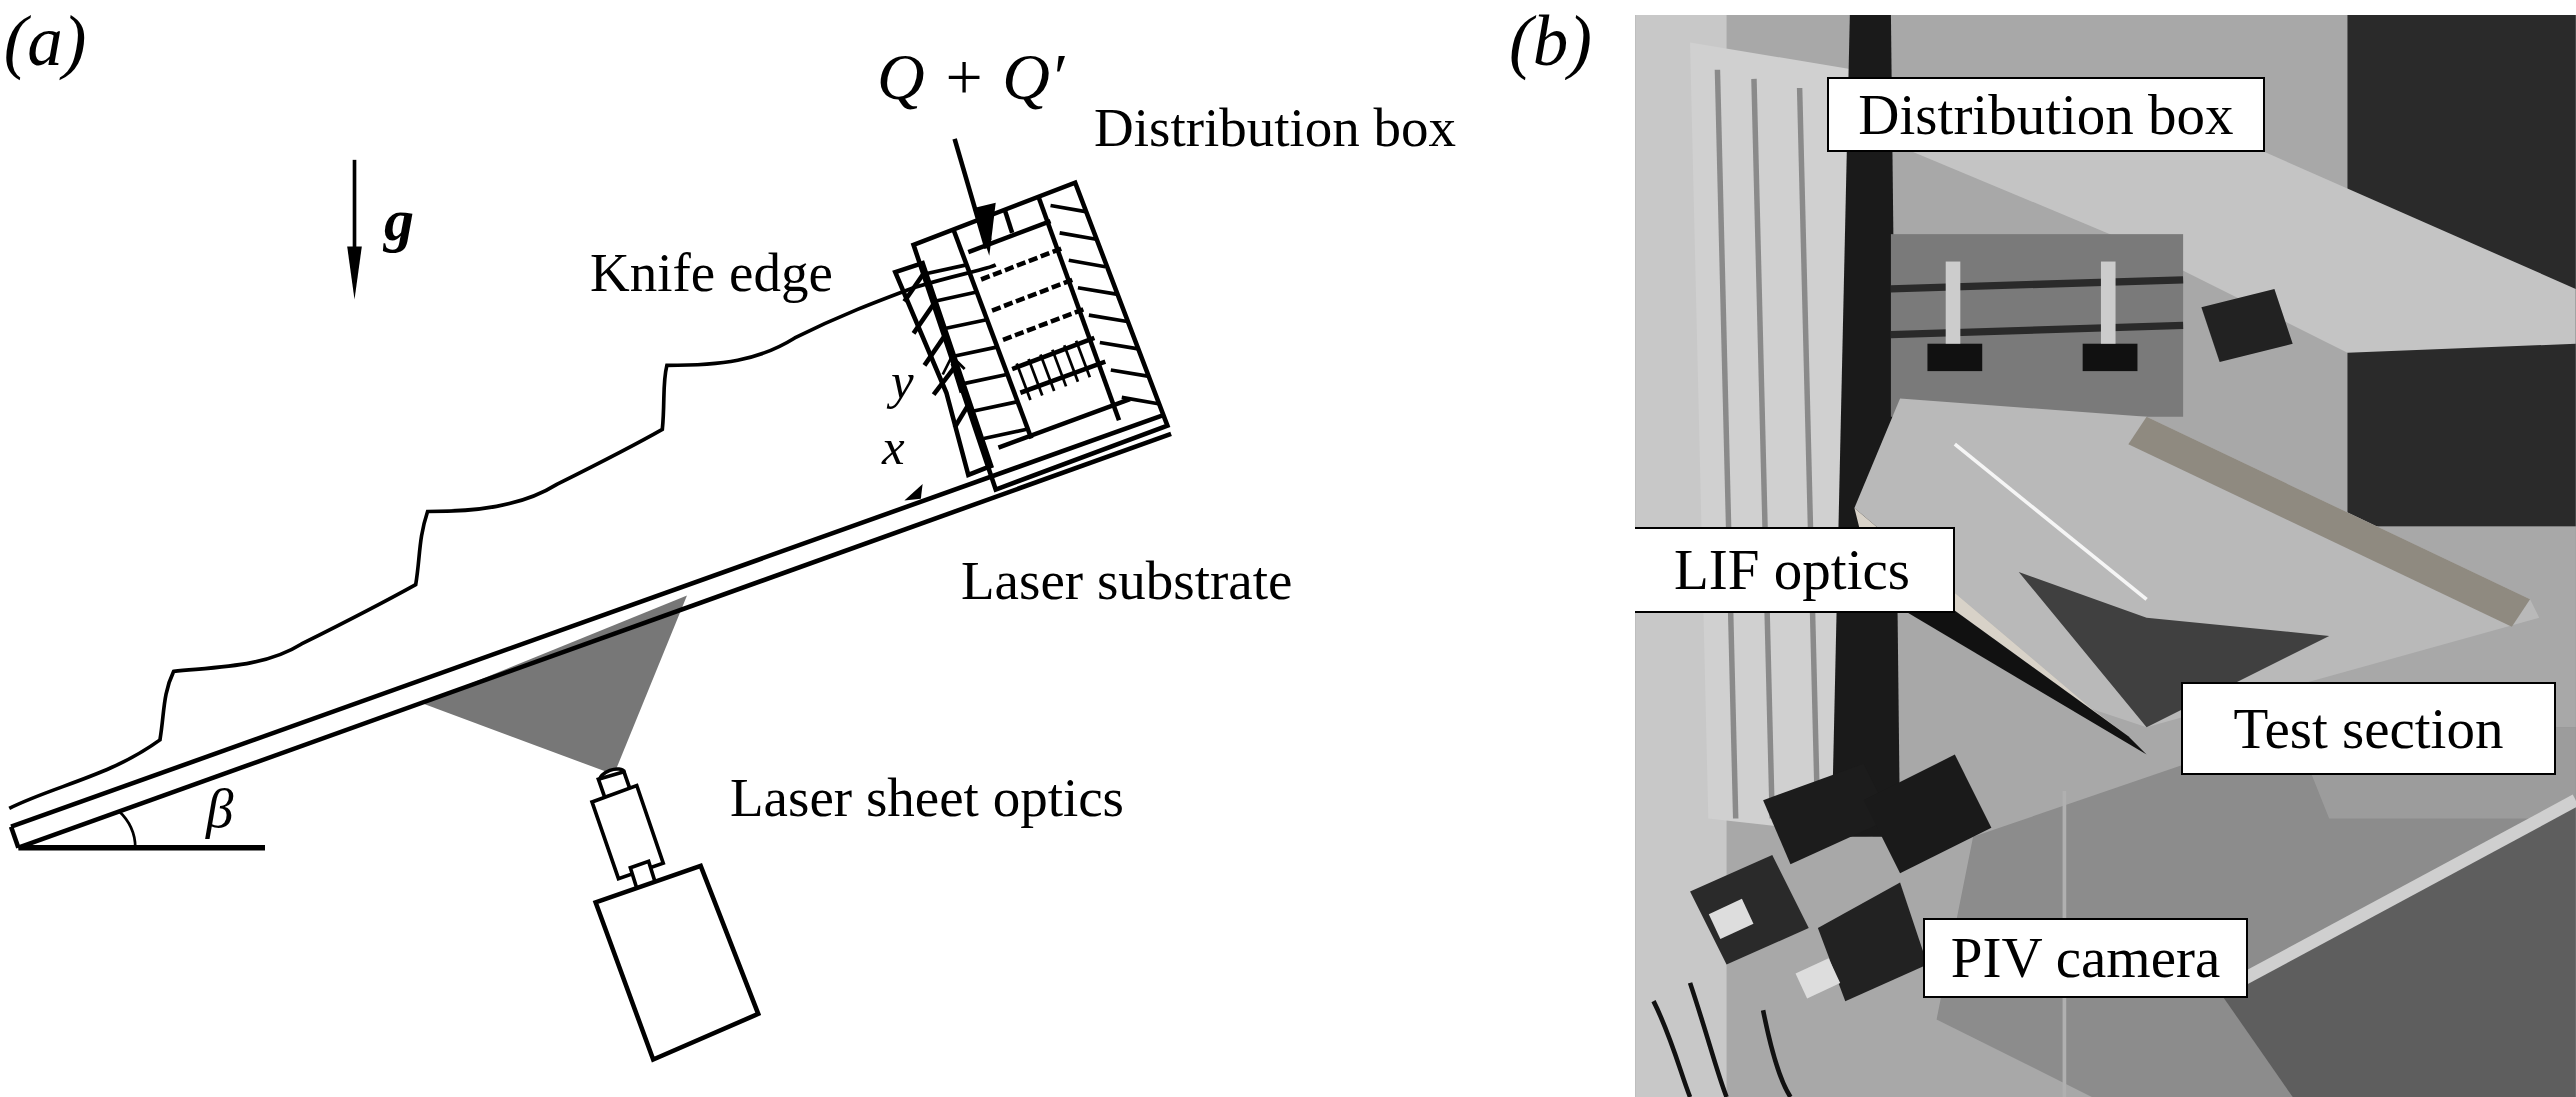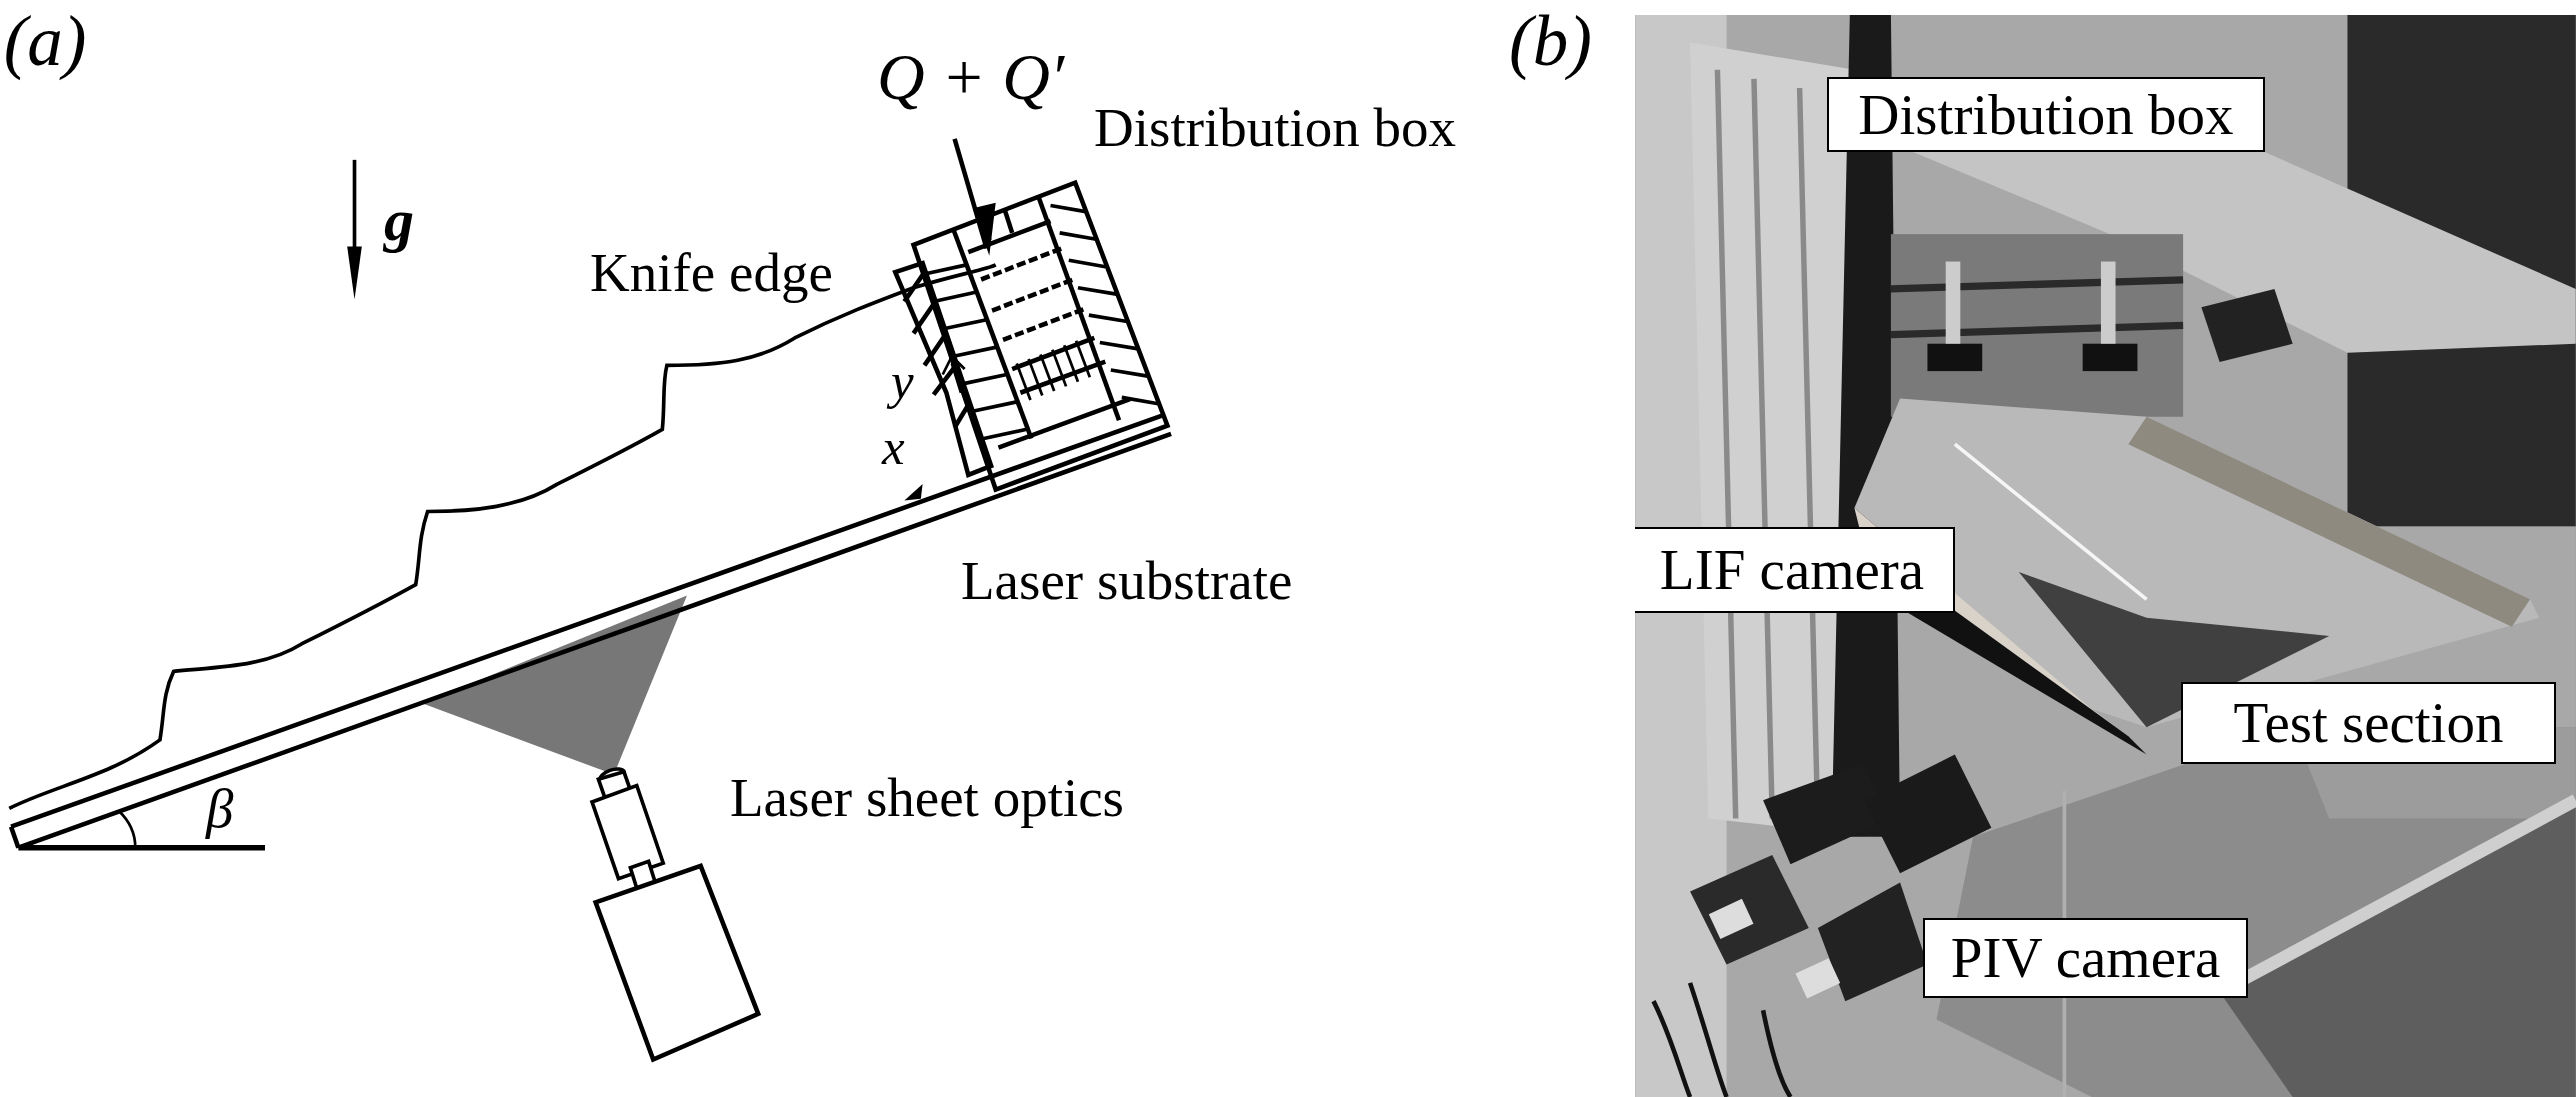--- a/index.html
+++ b/index.html
@@ -173,22 +173,22 @@
         <path d="M 60 1060 C 80 1120 90 1160 100 1185"></path>
         <path d="M 140 1090 C 150 1140 160 1170 170 1185"></path>
       </g>
     </g>
   </svg>
 
   <div class="lbl" style="left:192px;top:62px;width:438px;height:75px;">
       <span>Distribution box</span>
     </div>
   <div class="lbl" style="left:-5.5px;top:512px;width:325px;height:86px;">
-      <span>LIF camera</span>
+      <span>LIF optics</span>
     </div>
-  <div class="lbl" style="left:546px;top:667px;width:375px;height:82px;">
+  <div class="lbl" style="left:546px;top:667px;width:375px;height:93px;">
       <span>Test section</span>
     </div>
   <div class="lbl" style="left:280px;top:903px;width:325px;height:80px;margin-left:8px;">
       <span>PIV camera</span>
     </div>
 </div>
 
 
 </body></html>

